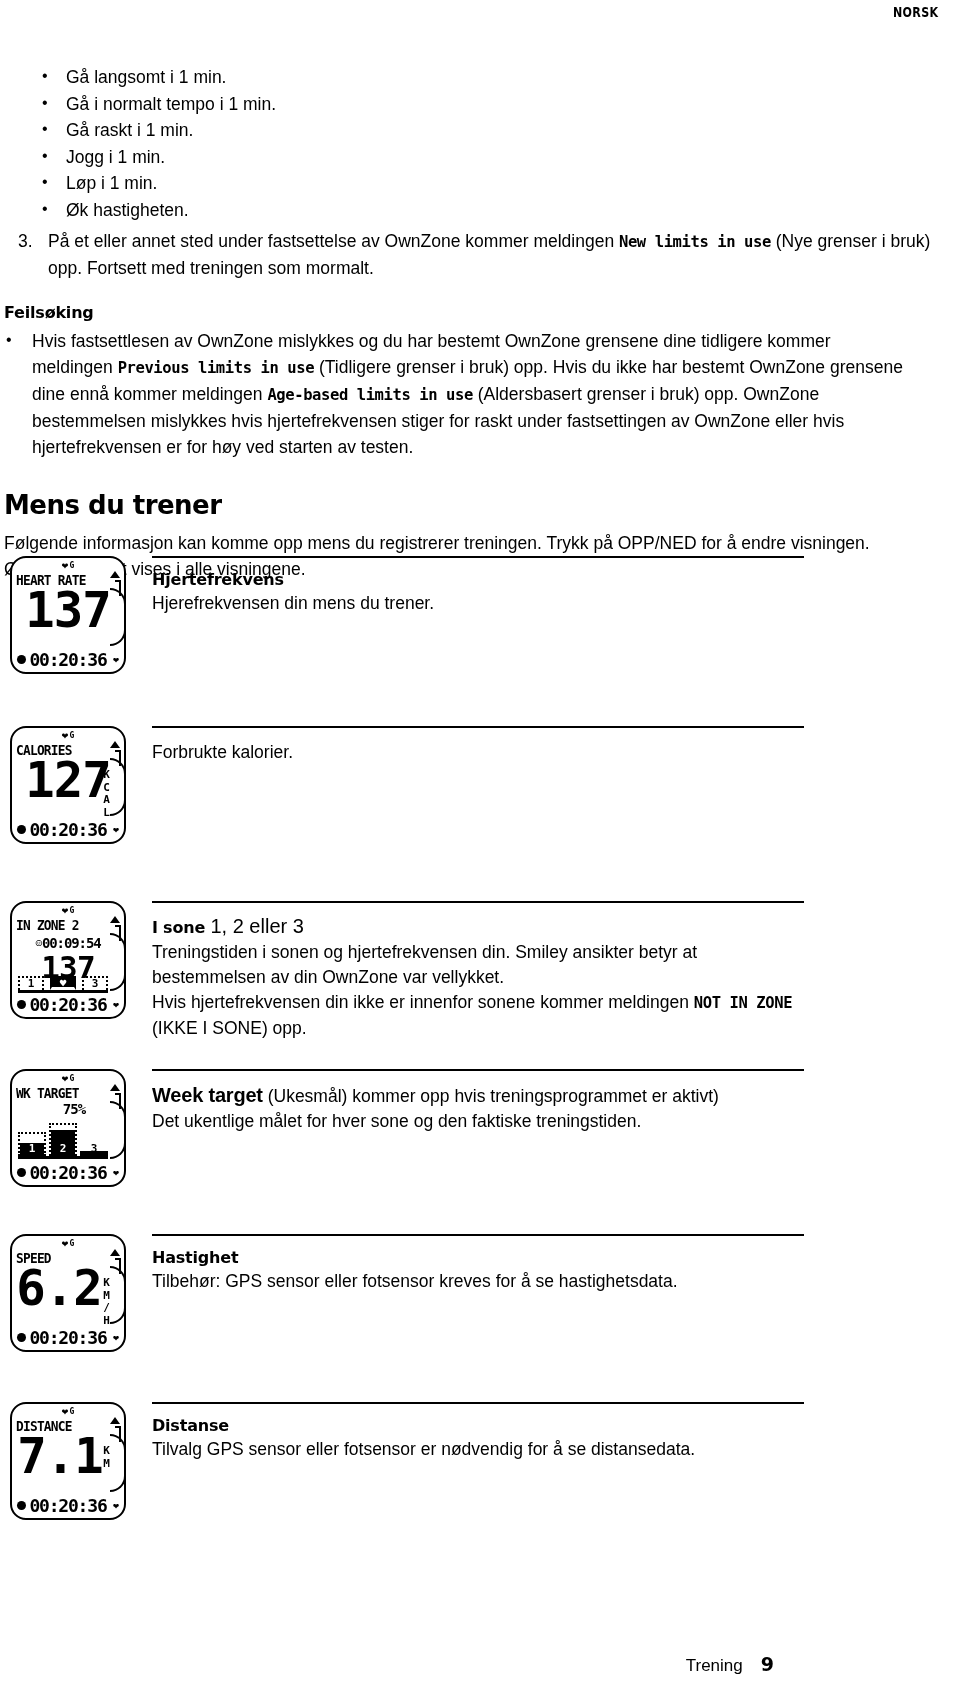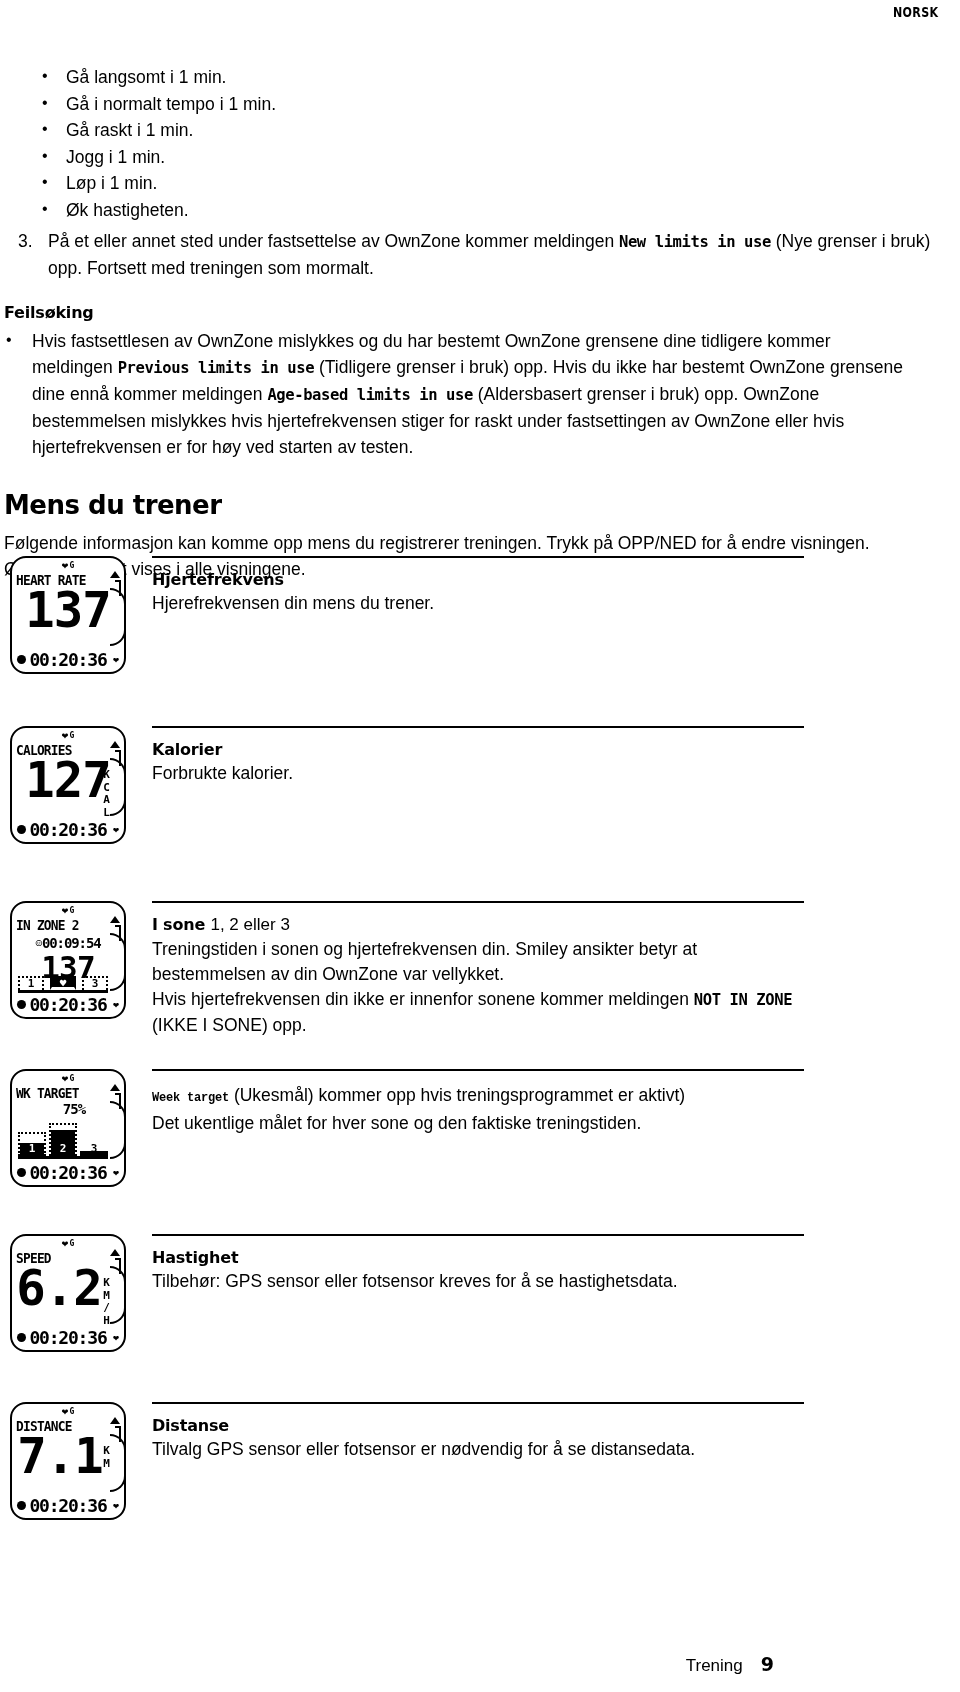--- a/index.html
+++ b/index.html
@@ -167,32 +167,32 @@
   .item-title {
     font-family: "DejaVu Sans", sans-serif;
     font-size: 16px;
     font-weight: bold;
     letter-spacing: -0.2px;
     margin: 0 0 2px 0;
   }
   .item-title .norm {
     font-family: "Liberation Sans", sans-serif;
     font-weight: normal;
-    font-size: 17px;
+    font-size: 20px;
     letter-spacing: 0;
     margin-top: 12px;
   }
   .item-desc {
     font-size: 17.5px;
     line-height: 25px;
     margin: 0;
   }
   .inline-head {
-    font-family: Liberation Mono, monospace;
-    font-size: 12px;
+    font-family: Liberation Sans, sans-serif;
+    font-size: 20px;
     font-weight: bold;
     letter-spacing: -0.2px;
     text-align: right;
   }
 
   
   .watch {
     position: relative;
     width: 116px;
     height: 118px;
@@ -503,21 +503,20 @@
           <div class="w-label">CALORIES</div>
           <div class="w-big" style="padding-right:0;">127</div>
           <div class="w-unit">KCAL</div>
           <div class="w-dot-l"></div>
           <div class="w-heart-br">❤</div>
           <div class="w-time">00:20:36</div>
         </div>
       </div>
       <div class="text-col">
         <hr class="rule">
-        <p class="item-title">Kalorier</p>
         <p class="item-desc">Forbrukte kalorier.</p>
       </div>
     </div>
 
     <div class="disp-row" style="height:168px;">
       <div class="watch-col">
         <div class="watch">
           <div class="w-top">
             <span class="w-heart">❤</span>
             <span class="w-g">G</span>

